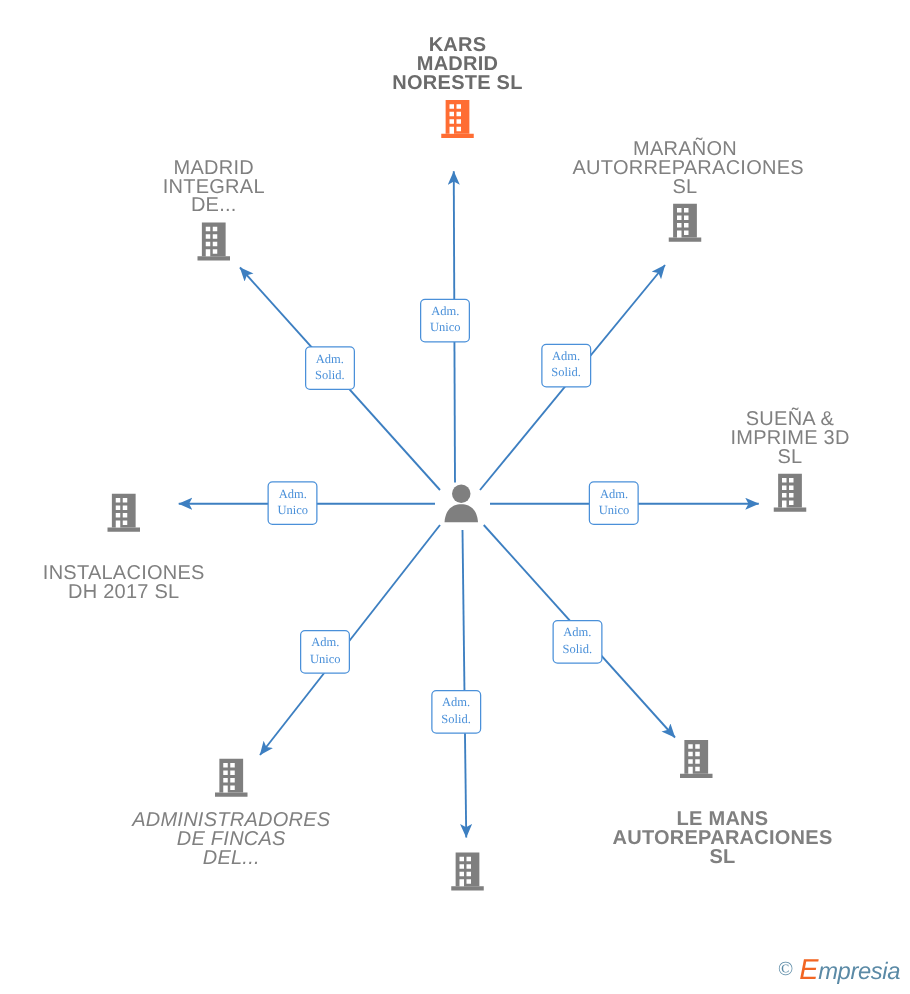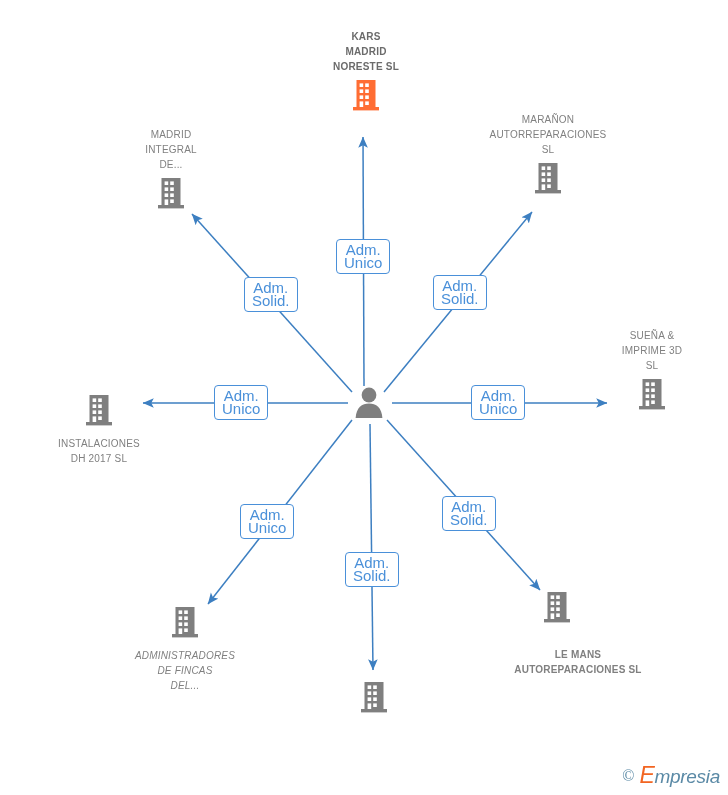--- a/index.html
+++ b/index.html
@@ -19,47 +19,47 @@
     left: 0; top: 0;
     width: 728px;
     height: 795px;
   }
   .node {
     position: absolute;
     text-align: center;
     user-select: none;
   }
   .node-label {
-    font-size: 10px;
+    font-size: 16px;
     line-height: 15px;
     color: #808080;
     letter-spacing: .2px;
     white-space: pre-line;
     font-family: "Liberation Sans", sans-serif;
   }
   .node-label.accent {
     color: #6b6b6b;
     font-weight: bold;
   }
   .node-icon {
     display: block;
     margin: 0 auto;
   }
   .edge-label {
     position: absolute;
     border: 1.4px solid #4a90d9;
     border-radius: 4px;
     background: #ffffff;
     color: #4a90d9;
-    font-size: 15px;
+    font-size: 10px;
     line-height: 13px;
     padding: 3px 7px 4px 7px;
     text-align: center;
     white-space: pre-line;
-    font-family: Liberation Sans, sans-serif;
+    font-family: Liberation Serif, serif;
   }
   .watermark {
     position: absolute;
     right: 8px;
     bottom: 6px;
     display: flex;
     align-items: center;
     gap: 5px;
   }
   .wm-c {
@@ -169,21 +169,21 @@
         <rect x="13.2" y="10.4" width="3.6" height="3.6"></rect>
         <rect x="7.6" y="16.4" width="3.6" height="3.6"></rect>
         <rect x="13.2" y="16.4" width="3.6" height="3.6"></rect>
         <rect x="7.6" y="22.4" width="3.6" height="5.6"></rect>
         <rect x="13.2" y="22.4" width="3.6" height="3.6"></rect>
       </g>
     </svg>
   </span>
 </div>
 
-<div class="node" style="left:592px; top:328px; width:120px;">
+<div class="node" style="left:572px; top:328px; width:120px;">
   <div class="node-label">SUEÑA &amp;
 IMPRIME 3D
 SL</div>
   <span class="node-icon" style="margin-top:5px;">
     <svg width="28" height="32" viewBox="0 0 28 32">
       <rect x="4.5" y="1" width="19" height="27" fill="#7f7f7f"></rect>
       <rect x="1" y="28" width="26" height="3.4" fill="#7f7f7f"></rect>
       <g fill="#ffffff">
         <rect x="7.6" y="4.4" width="3.6" height="3.6"></rect>
         <rect x="13.2" y="4.4" width="3.6" height="3.6"></rect>
@@ -208,21 +208,21 @@
         <rect x="13.2" y="4.4" width="3.6" height="3.6"></rect>
         <rect x="7.6" y="10.4" width="3.6" height="3.6"></rect>
         <rect x="13.2" y="10.4" width="3.6" height="3.6"></rect>
         <rect x="7.6" y="16.4" width="3.6" height="3.6"></rect>
         <rect x="13.2" y="16.4" width="3.6" height="3.6"></rect>
         <rect x="7.6" y="22.4" width="3.6" height="5.6"></rect>
         <rect x="13.2" y="22.4" width="3.6" height="3.6"></rect>
       </g>
     </svg>
   </span>
-  <div class="node-label" style="margin-top:6px;">INSTALACIONES
+  <div class="node-label" style="margin-top:20px;">INSTALACIONES
 DH 2017  SL</div>
 </div>
 
 <div class="node" style="left:100px; top:606px; width:170px;font-style:italic;">
   <span class="node-icon">
     <svg width="28" height="32" viewBox="0 0 28 32">
       <rect x="4.5" y="1" width="19" height="27" fill="#7f7f7f"></rect>
       <rect x="1" y="28" width="26" height="3.4" fill="#7f7f7f"></rect>
       <g fill="#ffffff">
         <rect x="7.6" y="4.4" width="3.6" height="3.6"></rect>

